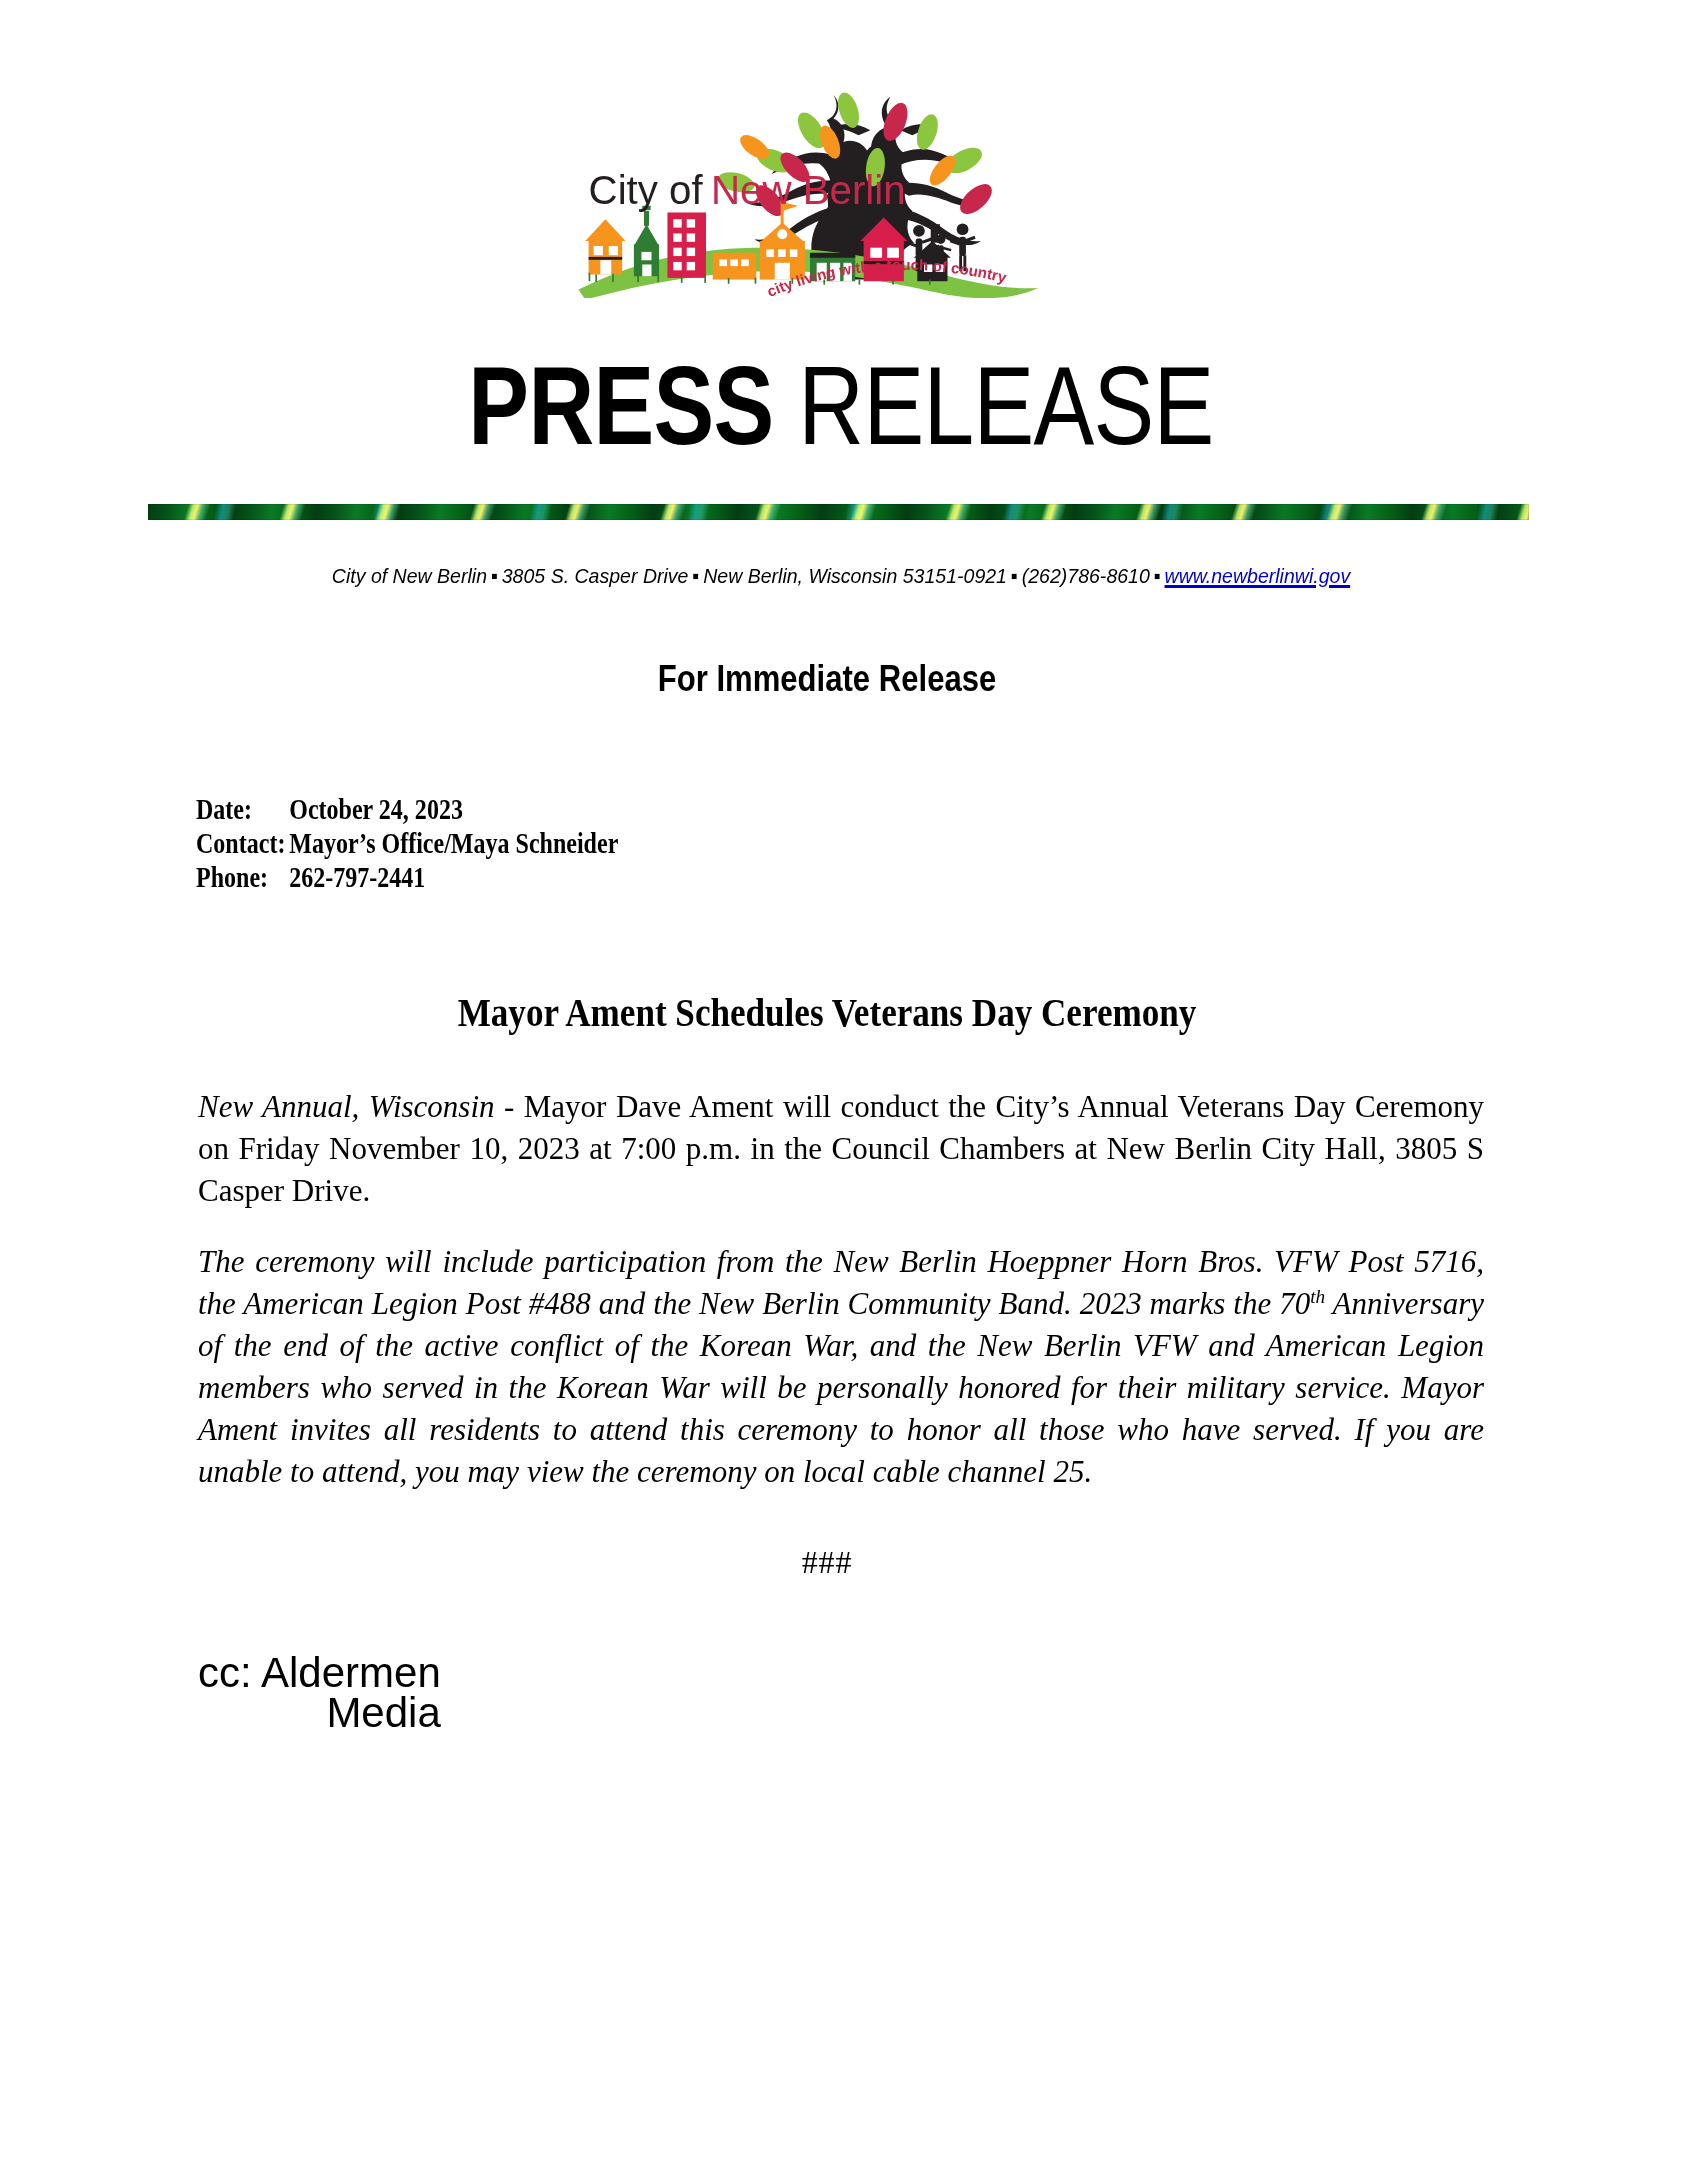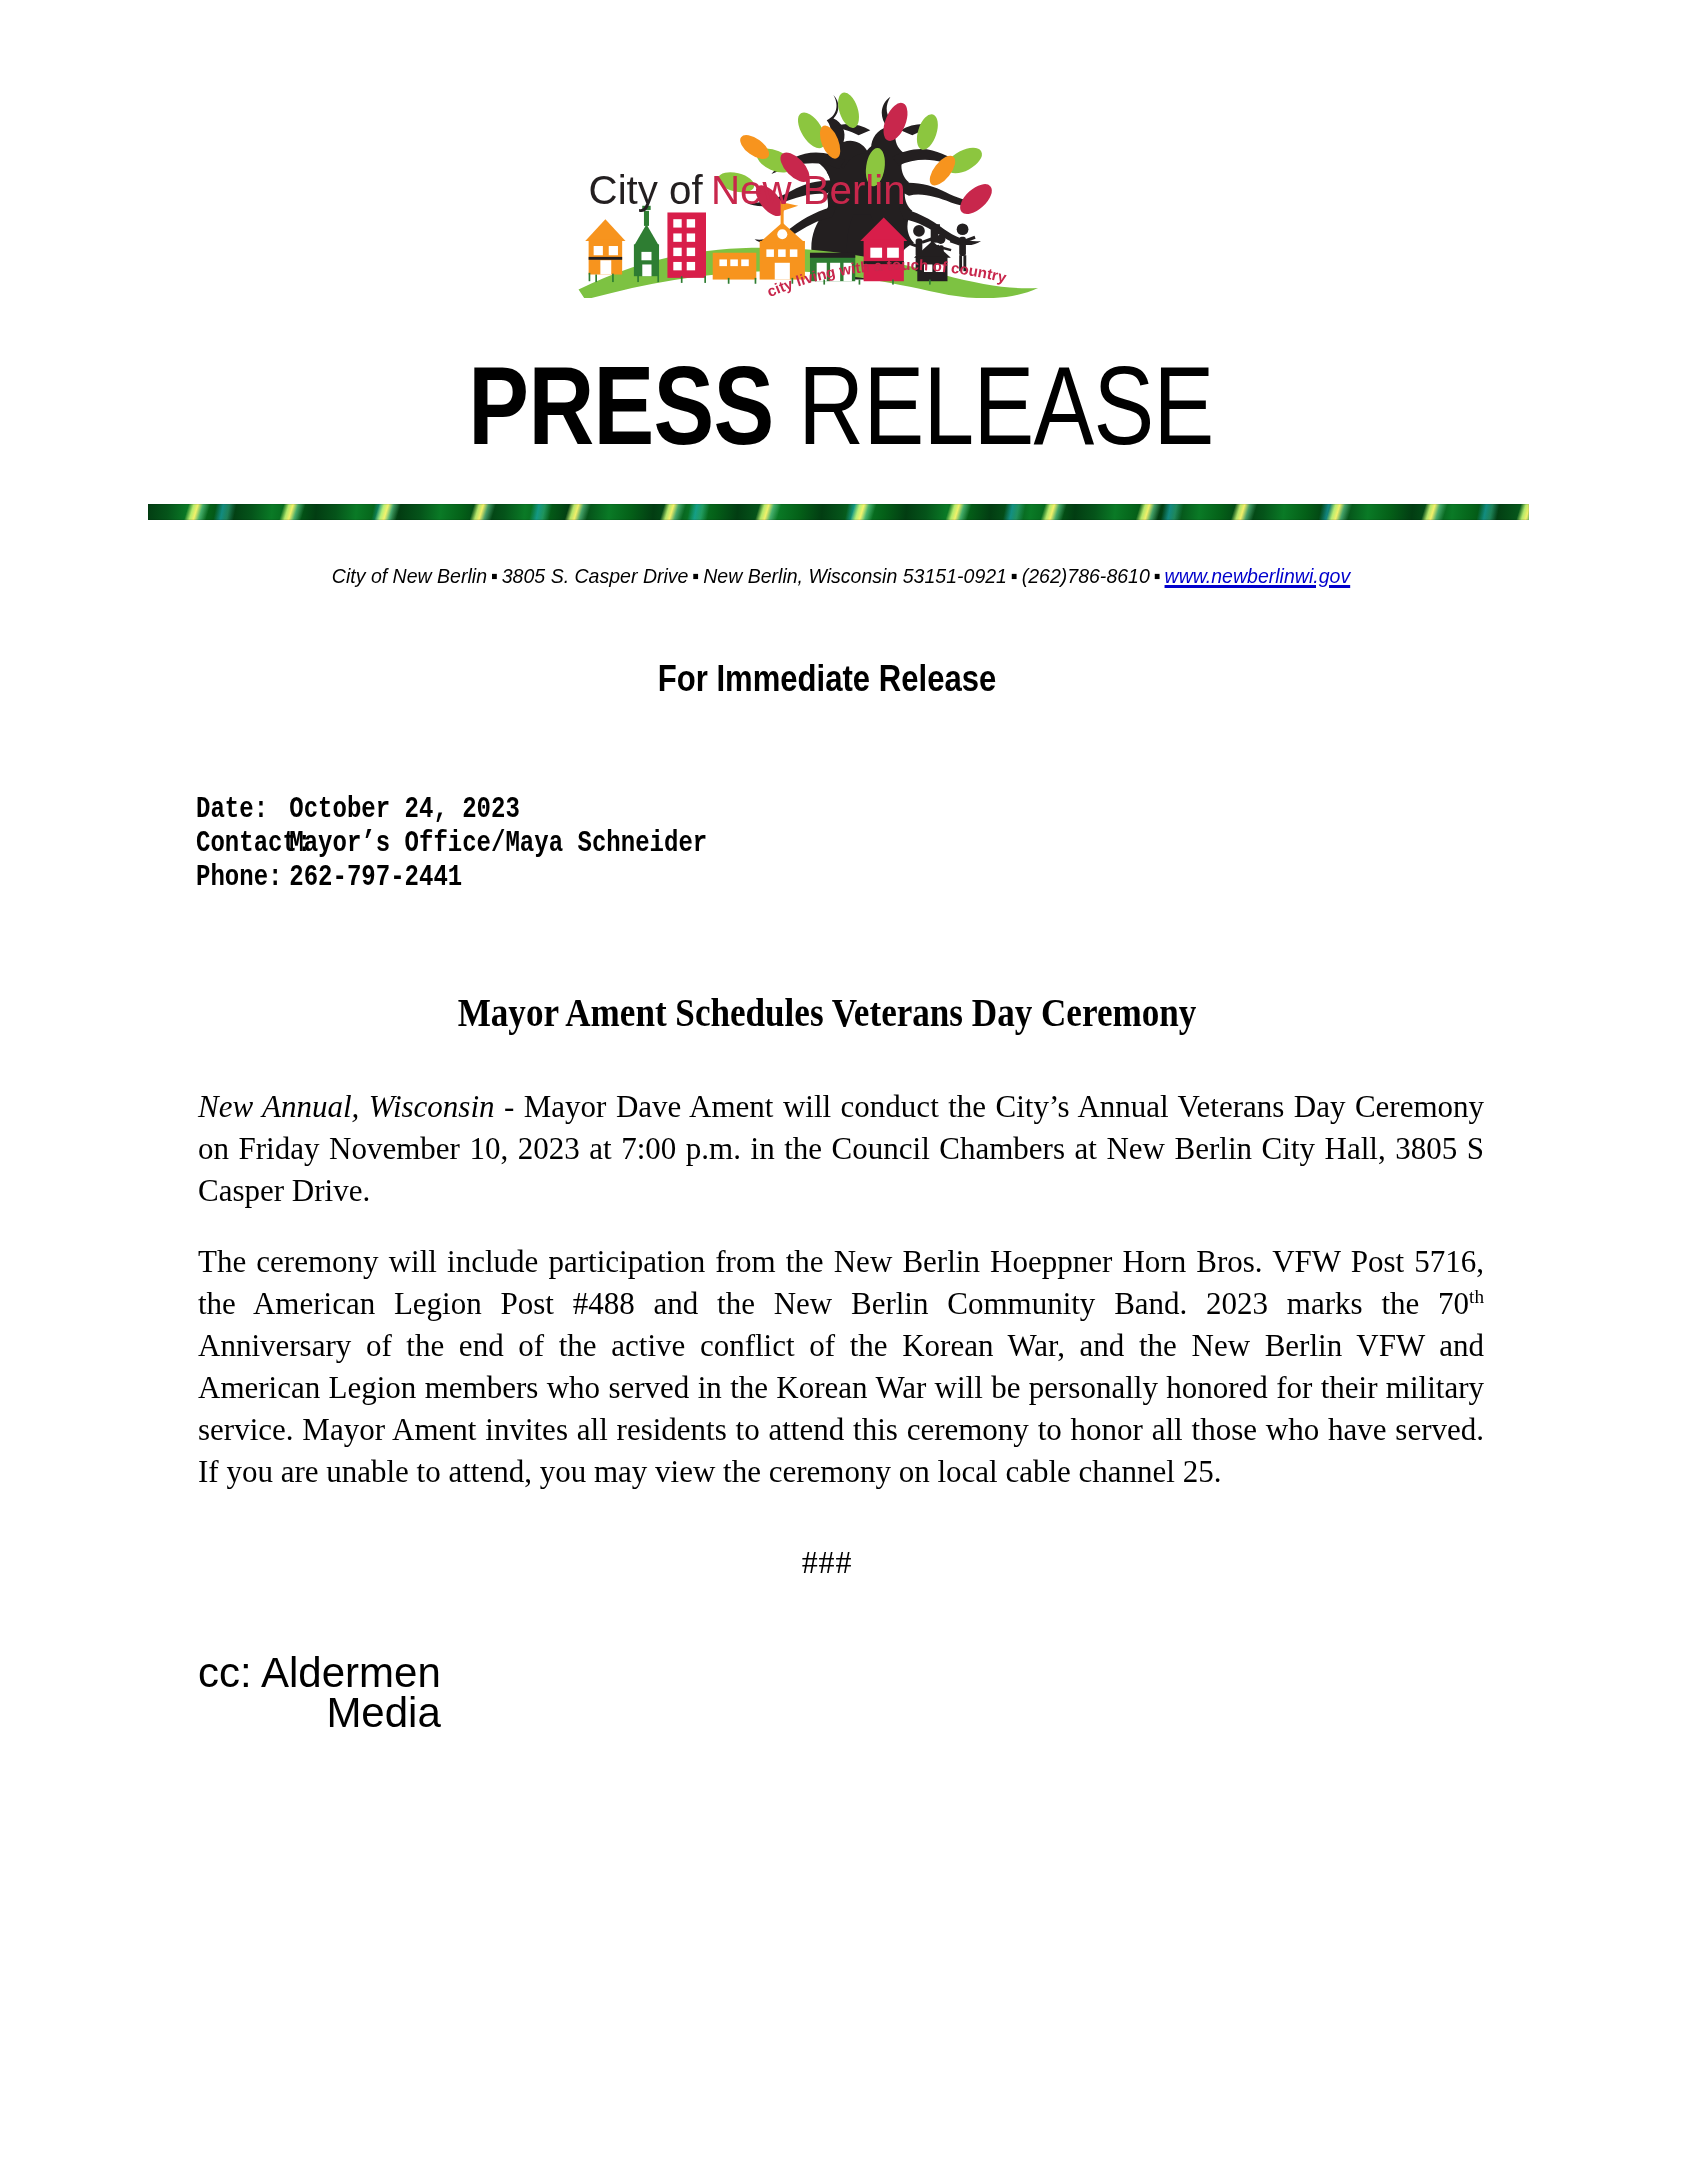--- a/index.html
+++ b/index.html
@@ -126,21 +126,21 @@
     white-space: nowrap;
     transform: scaleX(0.84);
     transform-origin: center center;
   }
 
   
   .contact-block {
     position: absolute;
     left: 196px;
     top: 793px;
-    font-family: Liberation Mono, monospace;
+    font-family: Liberation Serif, serif;
     font-weight: bold;
     font-size: 28.6px;
     line-height: 34px;
   }
   .contact-row {
     display: block;
     white-space: nowrap;
     transform: scaleX(0.84);
     transform-origin: left center;
   }
@@ -173,21 +173,21 @@
     width: 1286px;
   }
   .para {
     font-family: "Liberation Serif", "DejaVu Serif", serif;
     font-size: 31px;
     line-height: 42px;
     text-align: justify;
     text-justify: inter-word;
     margin: 0 0 28.6px 0;
   }
-  .para:last-child { margin-bottom: 0; }
+  .para:last-child { margin-bottom: 0; font-style: italic; }
   .para .dateline {
     font-style: italic;
   }
   .para sup {
     font-size: 0.62em;
     vertical-align: super;
     line-height: 0;
   }
 
   

